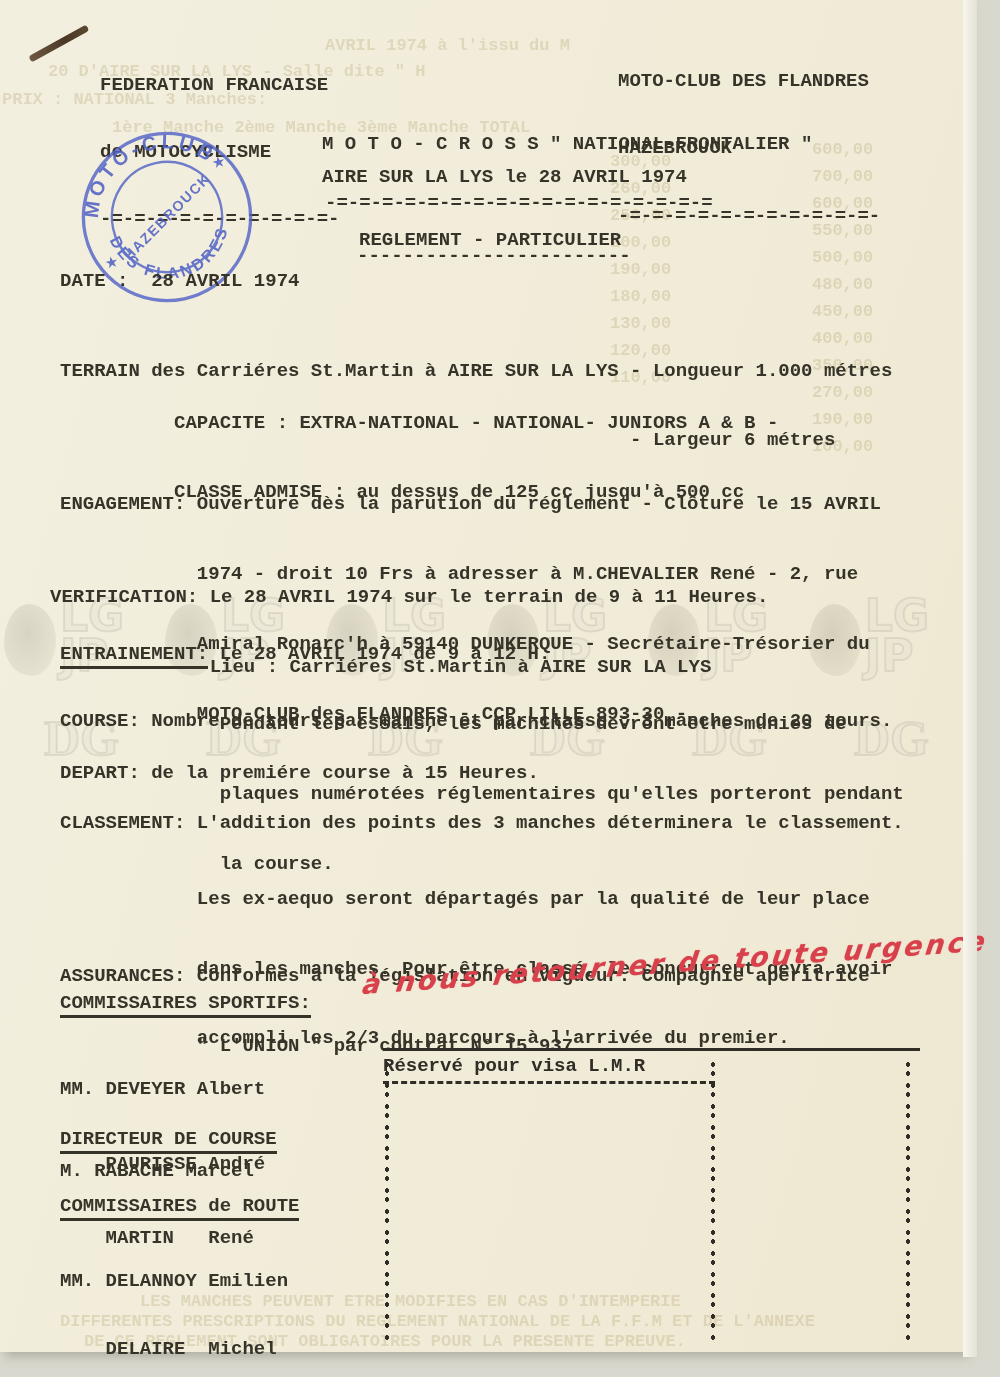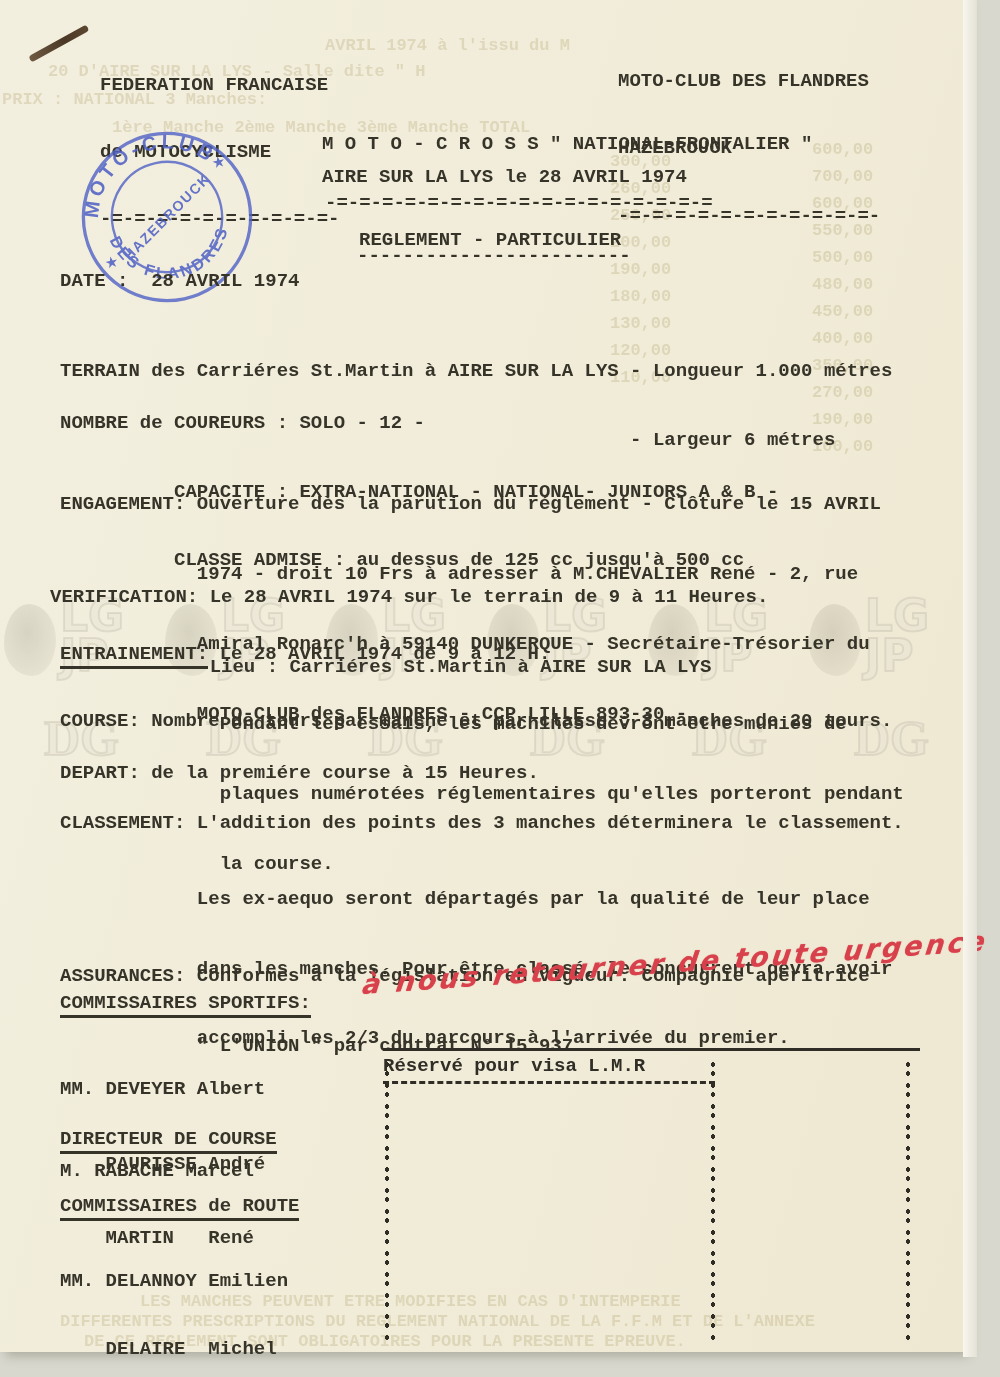--- a/index.html
+++ b/index.html
@@ -223,21 +223,20 @@
   <div class="t" style="left:357px;top:245px;">------------------------</div>
 
   <div class="t" style="left:60px;top:270px;text-align:right;">DATE :  28 AVRIL 1974</div>
 
   <div class="blk lh24" style="left:60px;top:315px;">
     <div>TERRAIN des Carriéres St.Martin à AIRE SUR LA LYS - Longueur 1.000 métres</div>
     <div>                                                  - Largeur 6 métres</div>
   </div>
 
   <div class="blk lh24" style="left:60px;top:367px;">
-    <div>NOMBRE de COUREURS : SOLO - 12 -</div>
     <div>          CAPACITE : EXTRA-NATIONAL - NATIONAL- JUNIORS A &amp; B -</div>
     <div>          CLASSE ADMISE : au dessus de 125 cc jusqu'à 500 cc</div>
   </div>
 
   <div class="blk lh26" style="left:60px;top:447px;">
     <div>ENGAGEMENT: Ouverture dès la parution du réglement - Clôture le 15 AVRIL</div>
     <div>            1974 - droit 10 Frs à adresser à M.CHEVALIER René - 2, rue</div>
     <div>            Amiral Ronarc'h à 59140 DUNKERQUE - Secrétaire-Trésorier du</div>
     <div>            MOTO-CLUB des FLANDRES - CCP LILLE 893-30 -</div>
   </div>

